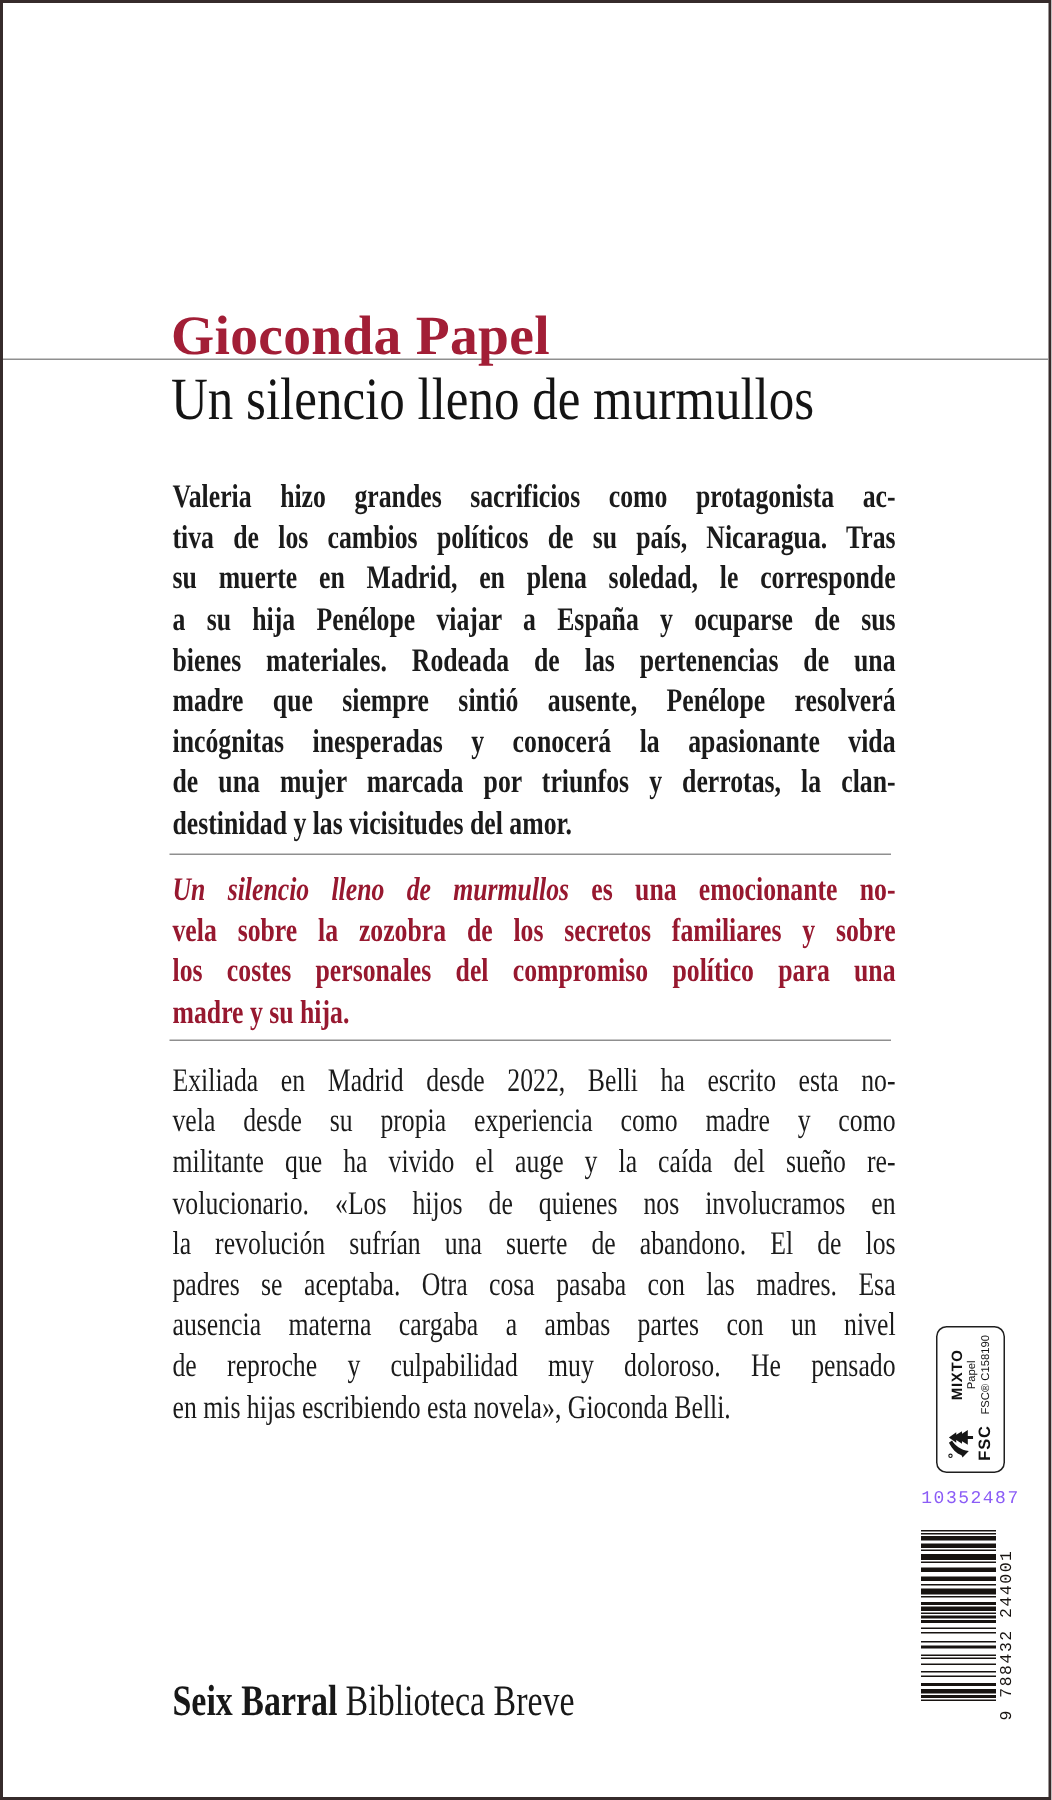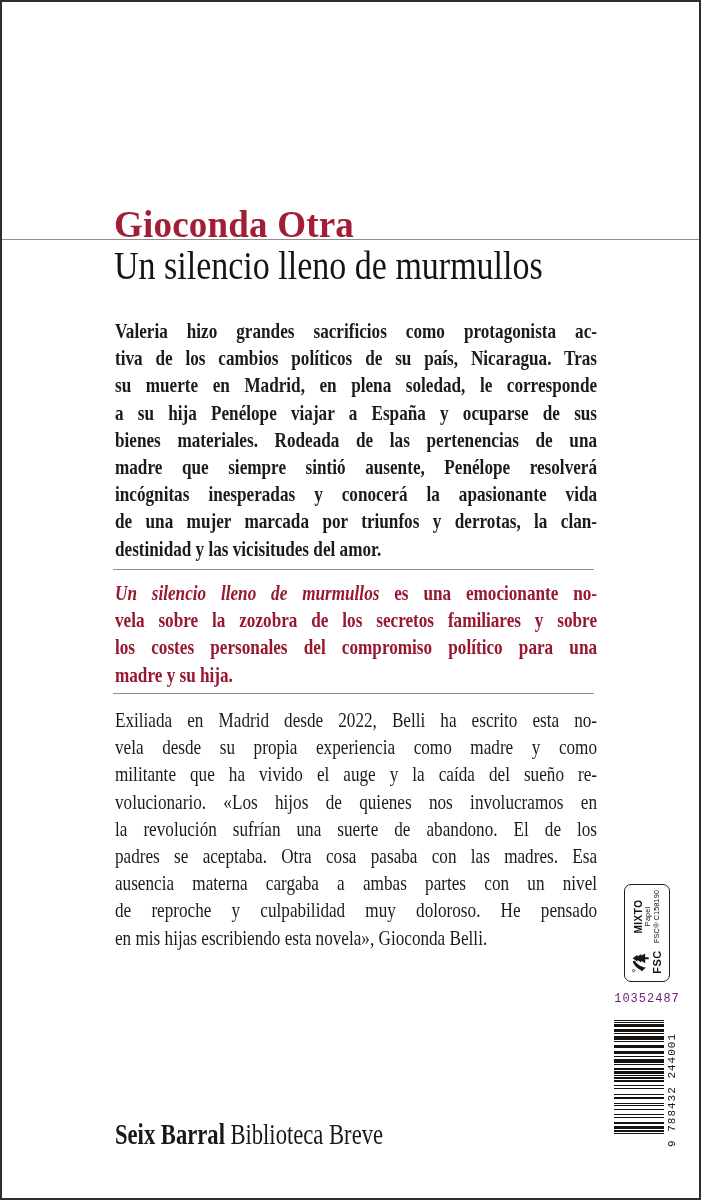--- a/index.html
+++ b/index.html
@@ -52,21 +52,21 @@
   }
   .fsc-logo-col{display:flex;flex-direction:column;align-items:center;width:30px;line-height:1;}
   .fsc-logo-text{font-size:11px;font-weight:bold;letter-spacing:.5px;margin-top:1px;}
   .fsc-text-col{flex:1;display:flex;flex-direction:column;align-items:center;line-height:1.15;text-align:center;}
   .fsc-mixto{font-size:10px;font-weight:bold;letter-spacing:.5px;}
   .fsc-papel{font-size:7.5px;}
   .fsc-code{font-size:7.5px;white-space:nowrap;}
 
   .print-code{
     position:absolute;left:612px;top:990px;width:66px;text-align:center;
-    font-family:"Liberation Mono",monospace;font-size:12px;letter-spacing:1px;color:#701a75;
+    font-family:"Liberation Mono",monospace;font-size:12px;letter-spacing:1px;color:#8b5cf6;
   }
 
   
   .bc-outer{position:absolute;left:612px;top:1017px;width:66px;height:128px;}
   .bc-inner{width:128px;height:66px;transform:rotate(-90deg) translateX(-128px);transform-origin:0 0;
     display:flex;flex-direction:column;}
   .bc-bars{margin-left:13px;height:50px;display:flex;align-items:stretch;}
   .bc-bars .bar-ink{background:#171310;height:100%;}
   .bc-bars .bar-gap{background:transparent;height:100%;}
   .bc-digits{
@@ -81,21 +81,21 @@
   }
   .publisher strong{font-weight:bold;margin-right:7px;}
 </style>
 </head>
 <body>
 
 <div class="page">
 
   <div class="rule rule-full"></div>
 
-  <h1 class="author" data-bind="header.author">Gioconda Otra</h1>
+  <h1 class="author" data-bind="header.author">Gioconda Papel</h1>
   <h2 class="title" data-bind="header.title">Un silencio lleno de murmullos</h2>
 
   <p class="para synopsis" data-bind-lines="synopsis.lines">
       <span class="tline">Valeria hizo grandes sacrificios como protagonista ac-</span>
       <span class="tline">tiva de los cambios políticos de su país, Nicaragua. Tras</span>
       <span class="tline">su muerte en Madrid, en plena soledad, le corresponde</span>
       <span class="tline">a su hija Penélope viajar a España y ocuparse de sus</span>
       <span class="tline">bienes materiales. Rodeada de las pertenencias de una</span>
       <span class="tline">madre que siempre sintió ausente, Penélope resolverá</span>
       <span class="tline">incógnitas inesperadas y conocerá la apasionante vida</span>

